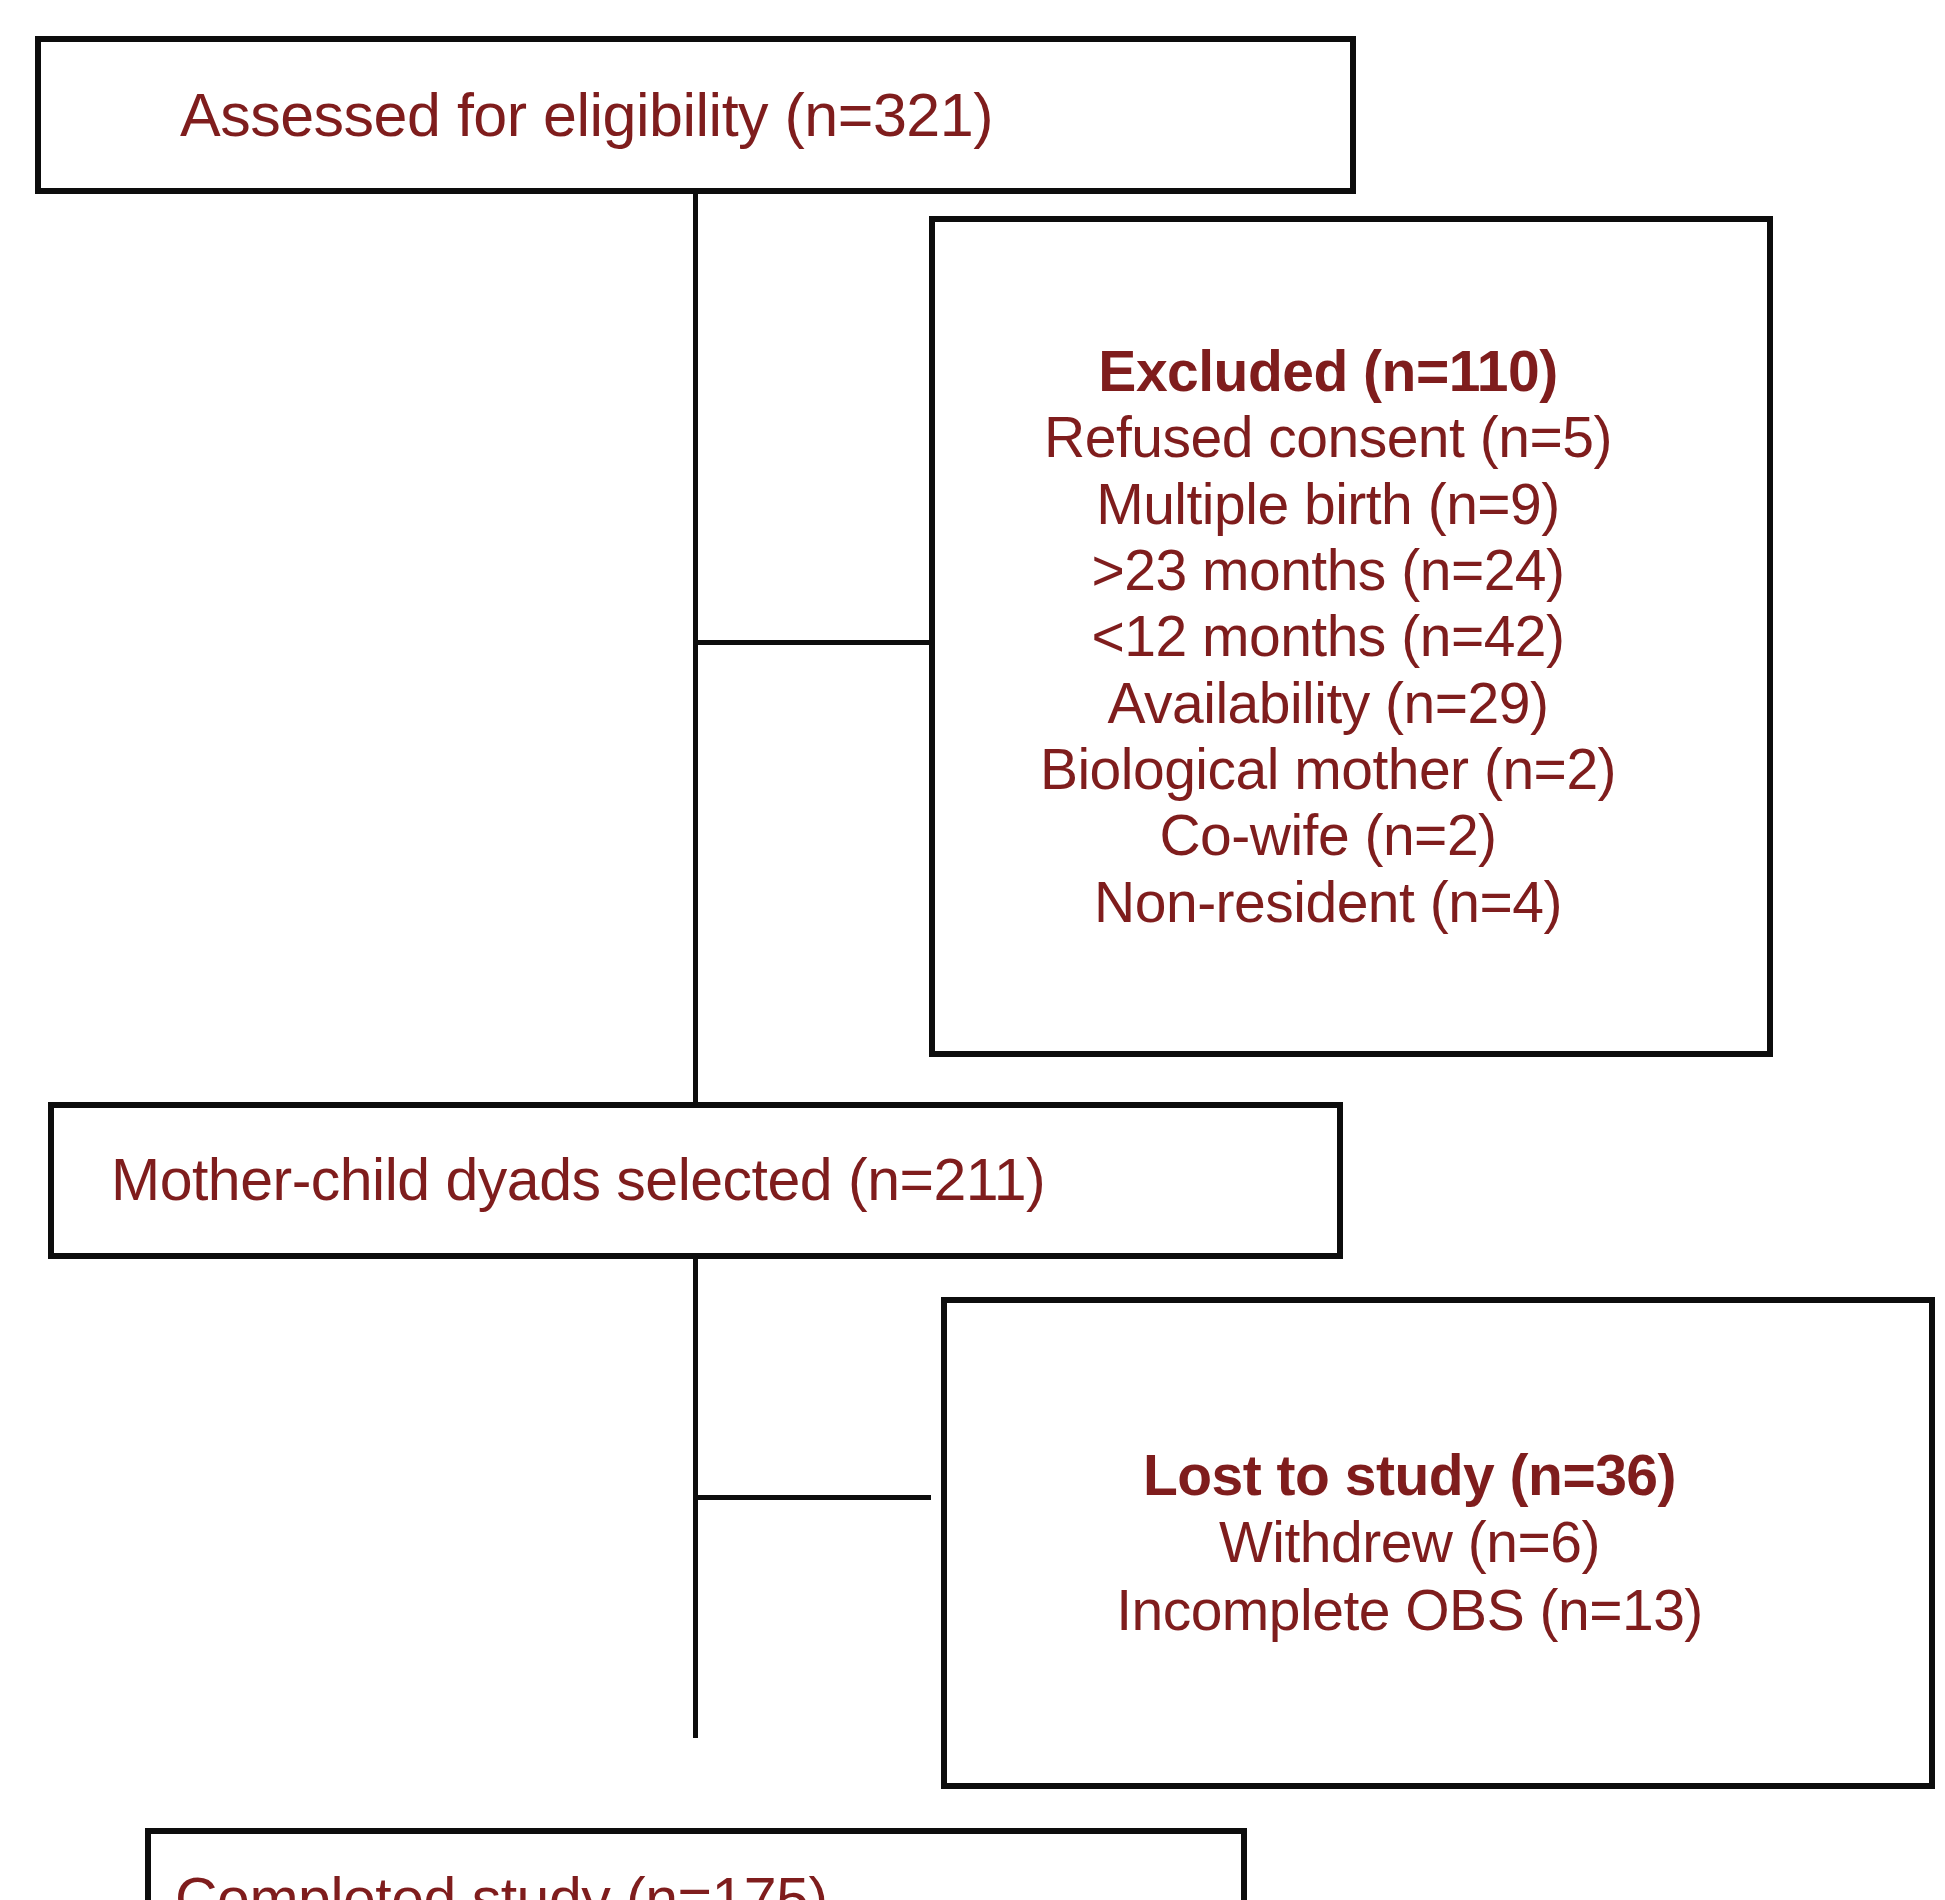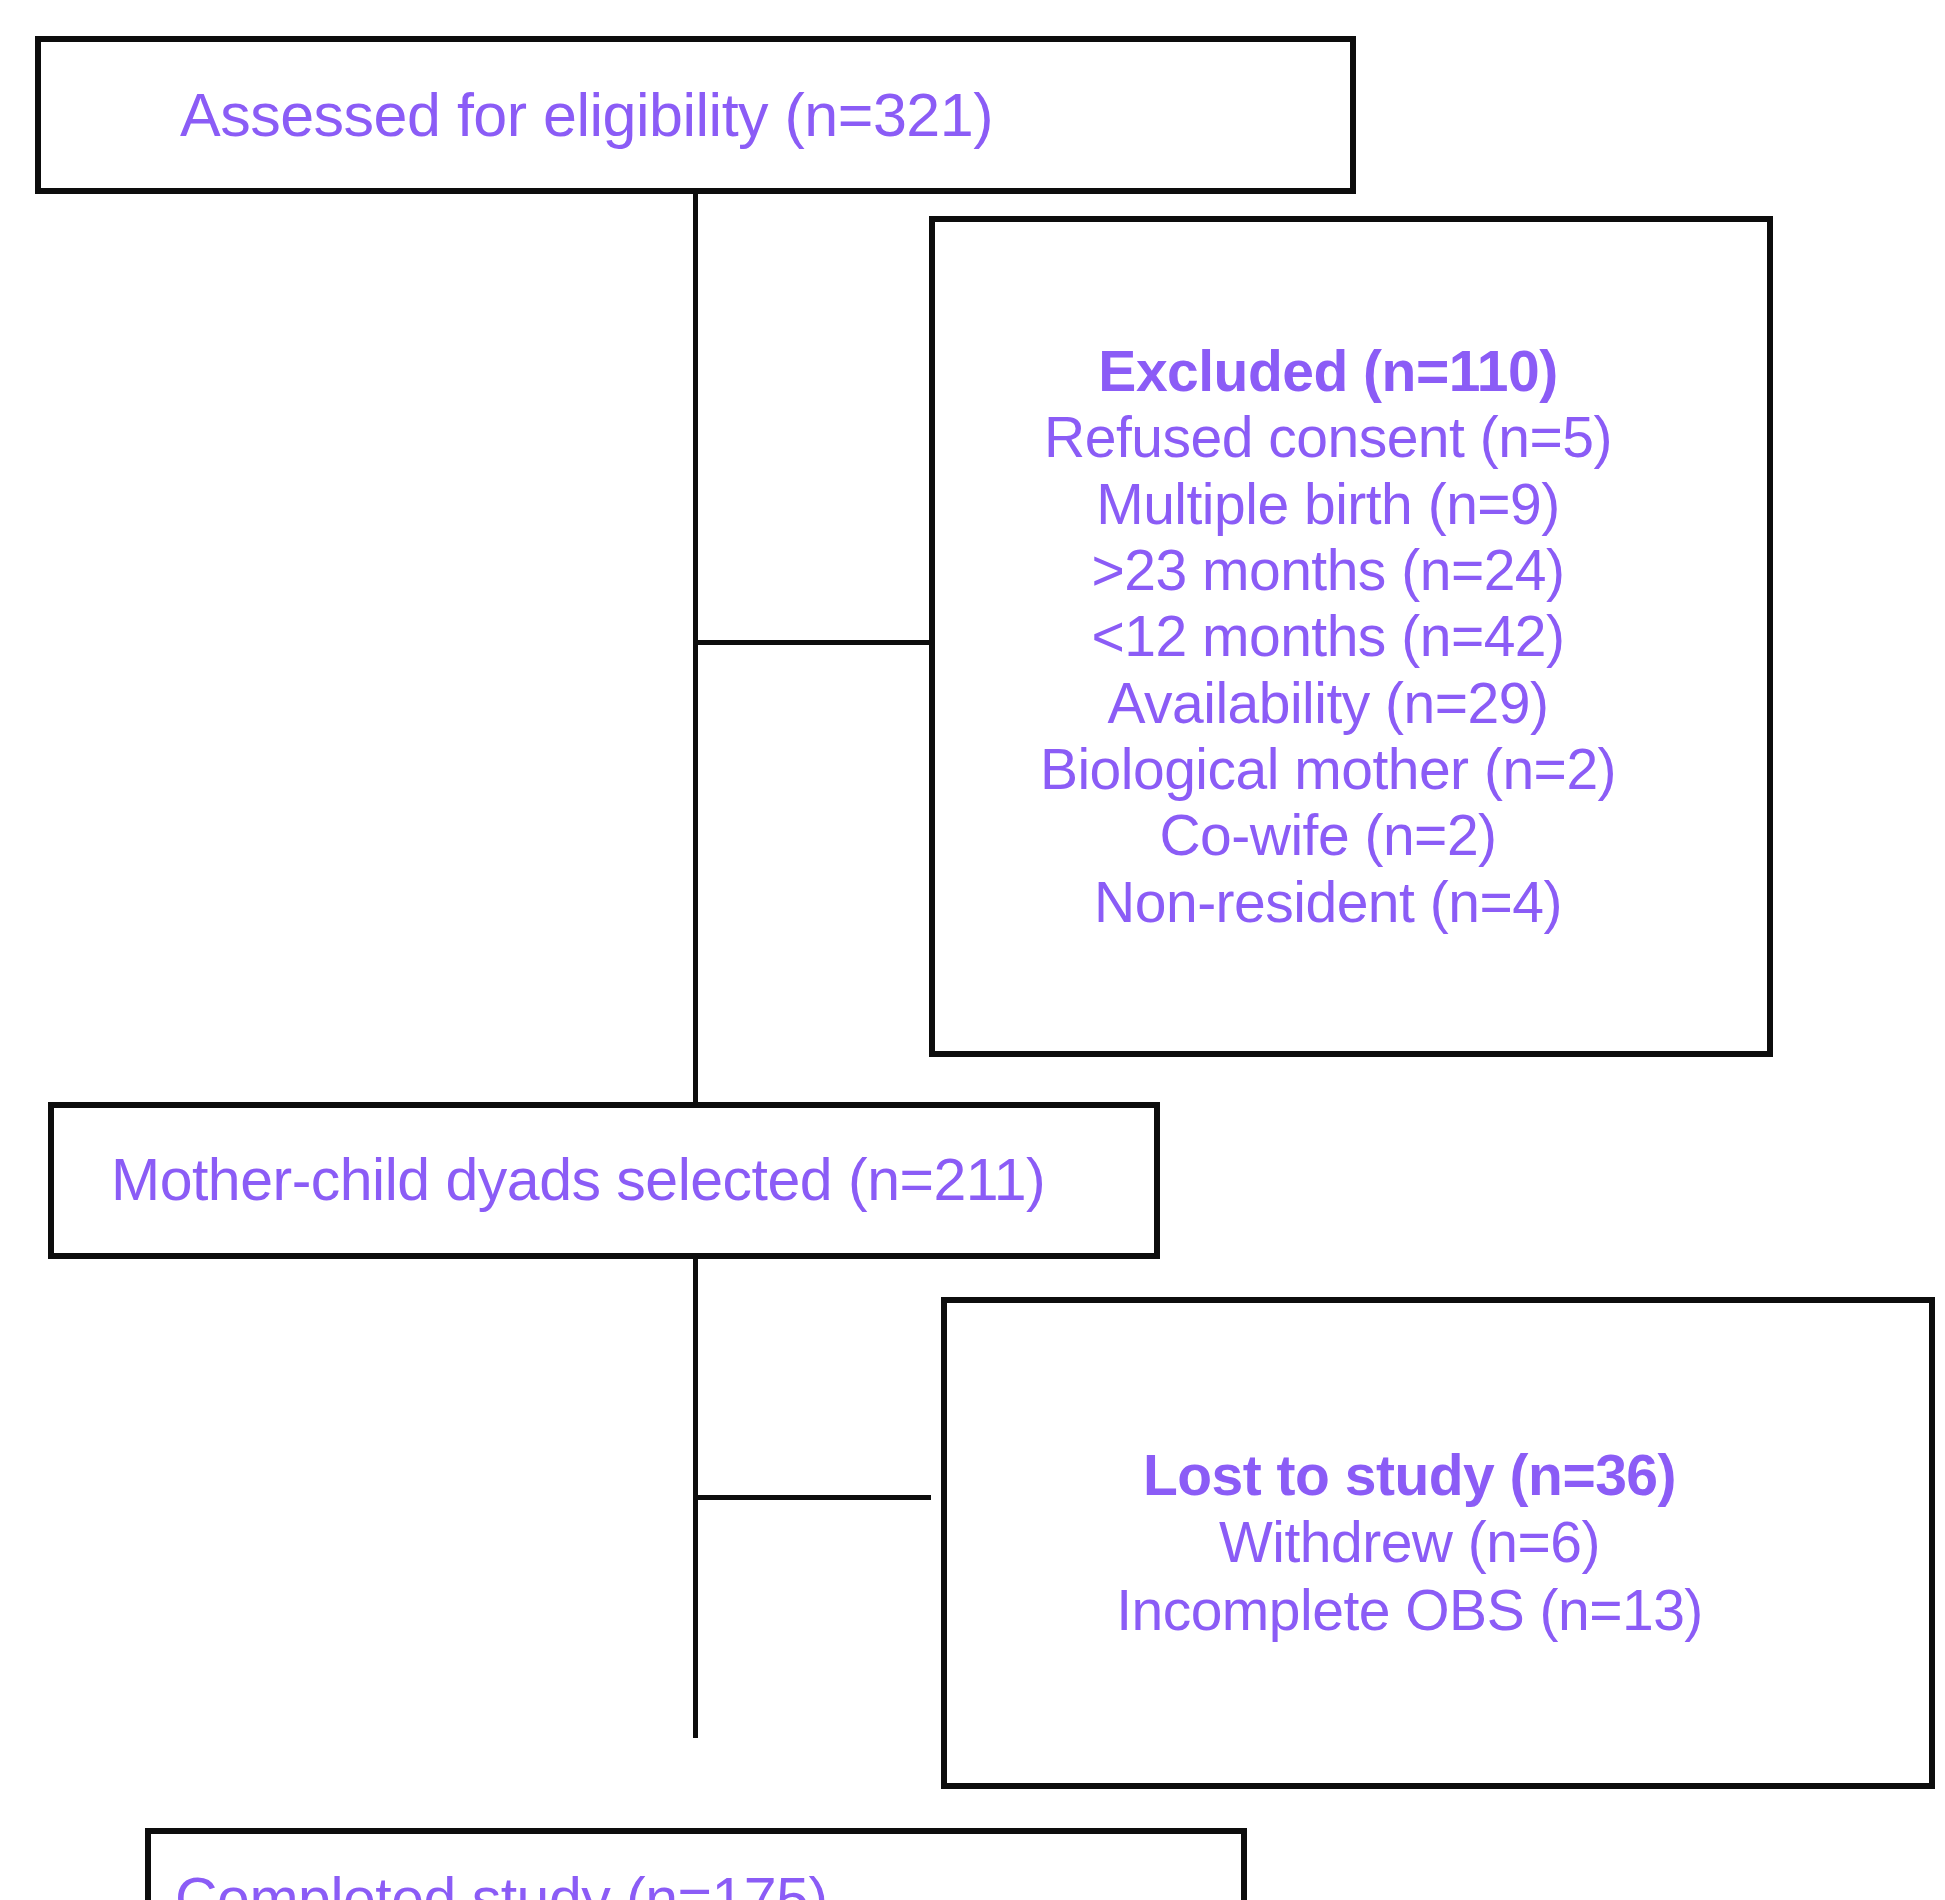--- a/index.html
+++ b/index.html
@@ -36,21 +36,21 @@
   }
   .node-box.align-center {
     align-items: center;
   }
 
   .node-line {
     font-size: 59px;
     line-height: 1.12;
     letter-spacing: -0.5px;
     white-space: nowrap;
-    color: #8b5cf6;
+    color: #7f1d1d;
   }
   .node-line.bold {
     font-weight: bold;
   }
 
   
   #box-assessed {
     left: 35px;
     top: 36px;
     width: 1321px;
@@ -64,21 +64,21 @@
     top: 216px;
     width: 844px;
     height: 841px;
     padding-right: 46px;
   }
   #box-excluded .node-line { font-size: 57px; line-height: 1.165; }
 
   #box-selected {
     left: 48px;
     top: 1102px;
-    width: 1112px;
+    width: 1295px;
     height: 157px;
     padding-left: 57px;
   }
   #box-selected .node-line { font-size: 59px; }
 
   #box-lost {
     left: 929px;
     top: 1297px;
     width: 994px;
     height: 492px;

